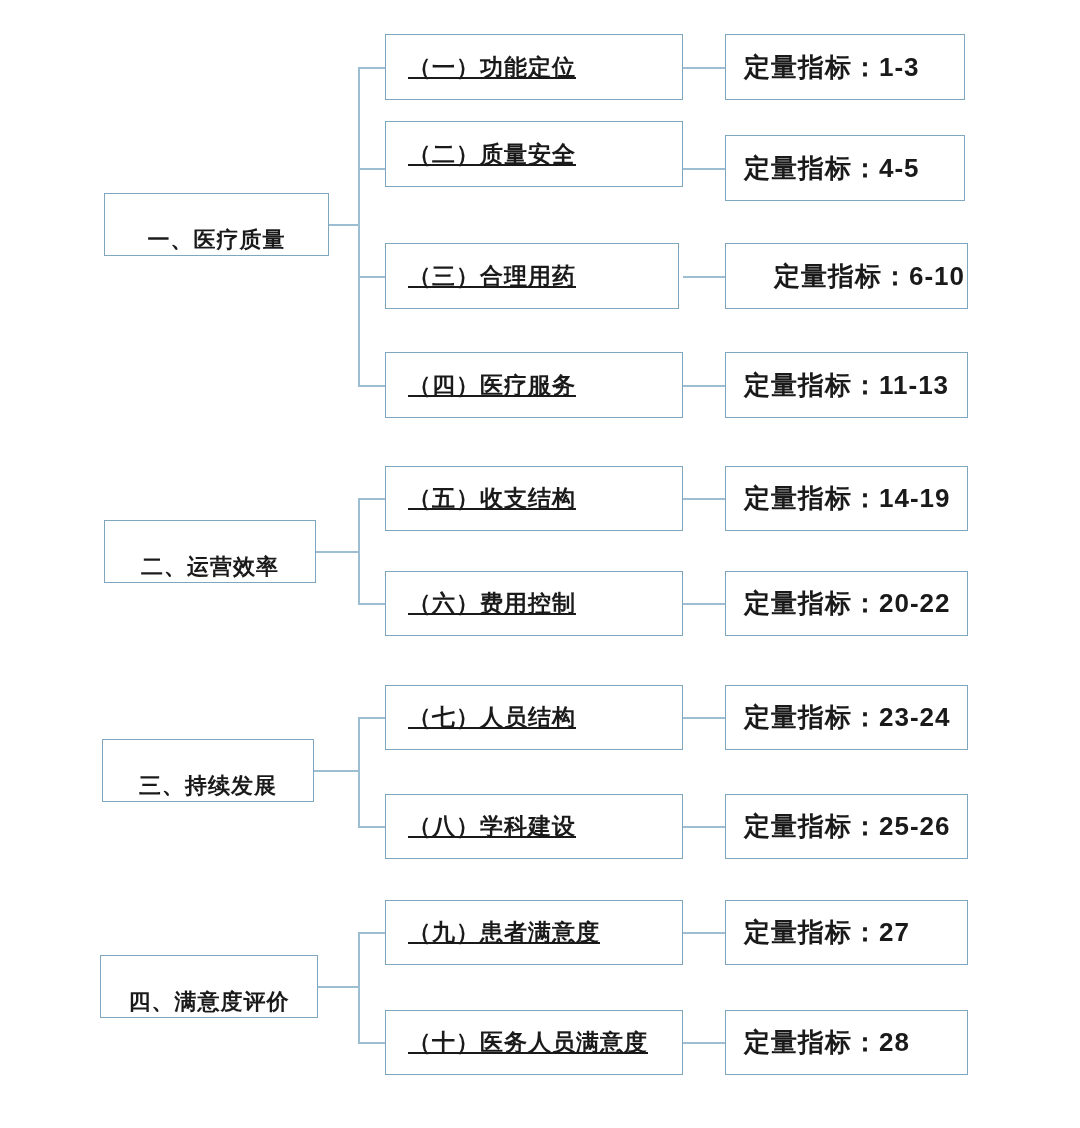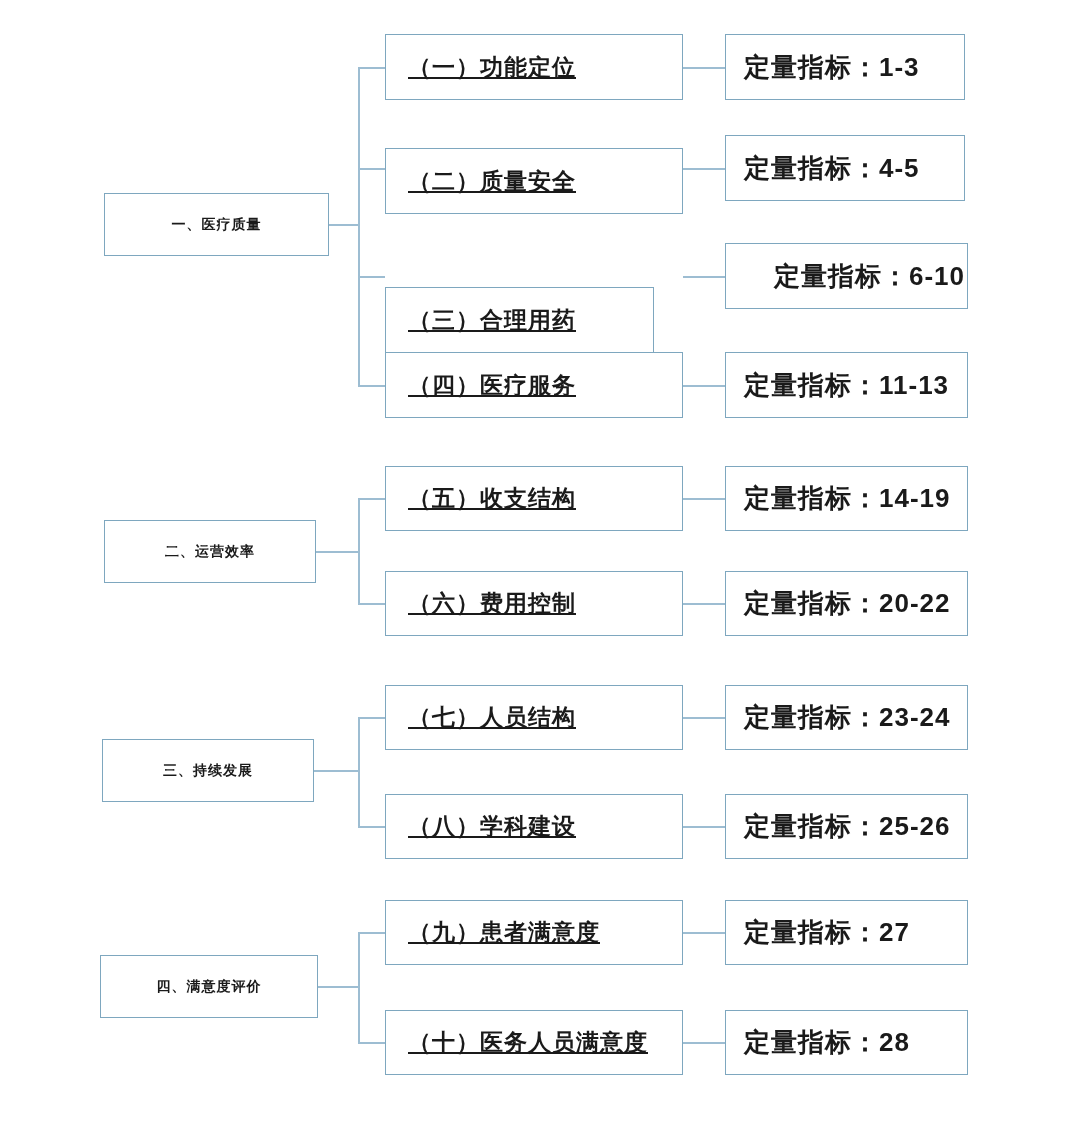--- a/index.html
+++ b/index.html
@@ -27,21 +27,22 @@
     border: 1.5px solid #7ea7bf;
     background: #ffffff;
     display: flex;
     align-items: center;
     font-weight: bold;
     color: #1a1a1a;
     letter-spacing: 1px;
   }
   .node.level1 {
     justify-content: center;
-    font-size: 14px;
+    font-size: 22px;
+    align-items: flex-end;
   }
   .node.level2 {
     padding-left: 22px;
     font-size: 23px;
     text-decoration: underline;
   }
   .node.level3 {
     padding-left: 18px;
     font-size: 26px;
   }
@@ -70,29 +71,29 @@
   <div class="connector h" style="left:358px; top:385px; width:27px;"></div>
 
   <div class="node level2" style="left:385px; top:34px; width:298px; height:66px;">
     <span>（一）功能定位</span>
   </div>
   <div class="connector h" style="left:683px; top:67px; width:42px;"></div>
   <div class="node level3" style="left:725px; top:34px; width:240px; height:66px;">
     <span>定量指标：1-3</span>
   </div>
 
-  <div class="node level2" style="left:385px; top:148px; width:298px; height:66px;">
+  <div class="node level2" style="left:385px; top:121px; width:298px; height:66px;">
     <span>（二）质量安全</span>
   </div>
   <div class="connector h" style="left:683px; top:168px; width:42px;"></div>
   <div class="node level3" style="left:725px; top:135px; width:240px; height:66px;">
     <span>定量指标：4-5</span>
   </div>
 
-  <div class="node level2" style="left:385px; top:243px; width:269px; height:66px;margin-top:44px;">
+  <div class="node level2" style="left:385px; top:243px; width:294px; height:66px;">
     <span>（三）合理用药</span>
   </div>
   <div class="connector h" style="left:683px; top:276px; width:42px;"></div>
   <div class="node level3" style="left:725px; top:243px; width:243px; height:66px;padding-left:48px;">
     <span>定量指标：6-10</span>
   </div>
 
   <div class="node level2" style="left:385px; top:352px; width:298px; height:66px;text-align:right;">
     <span>（四）医疗服务</span>
   </div>

